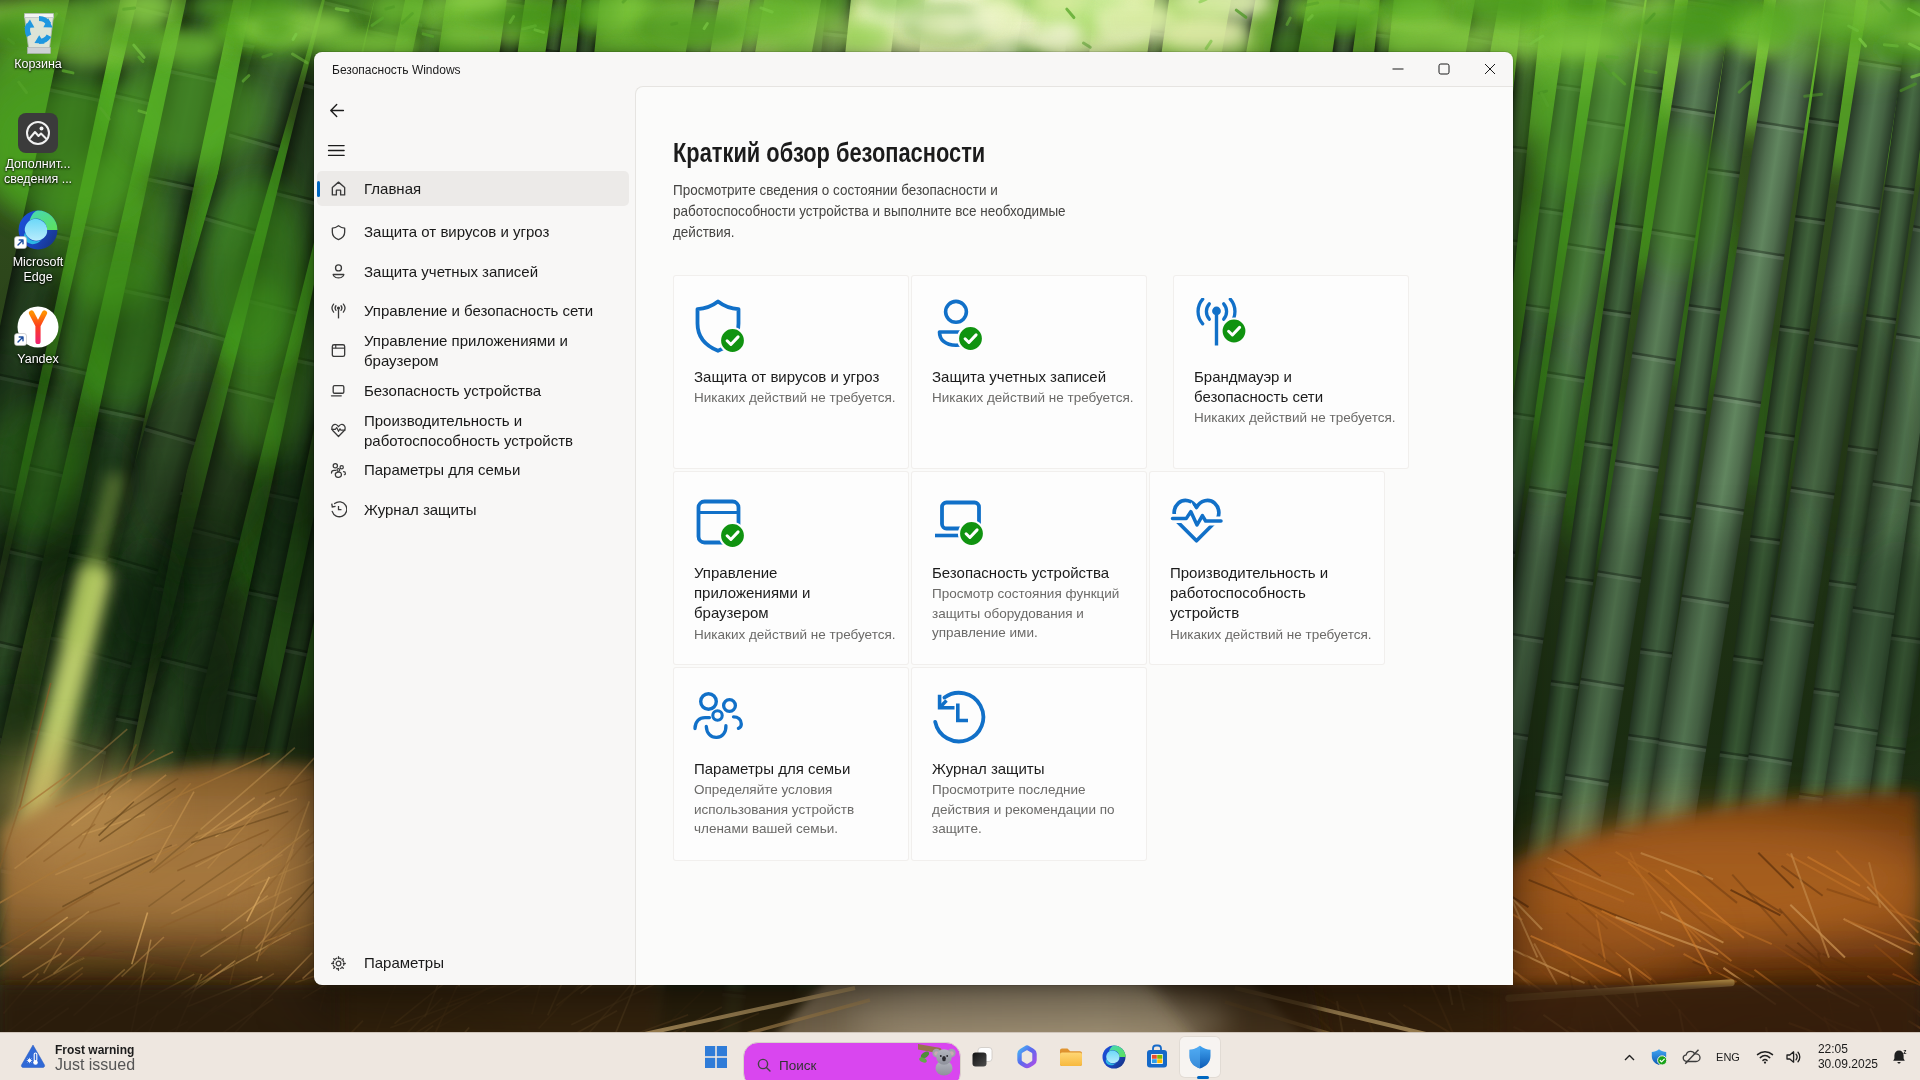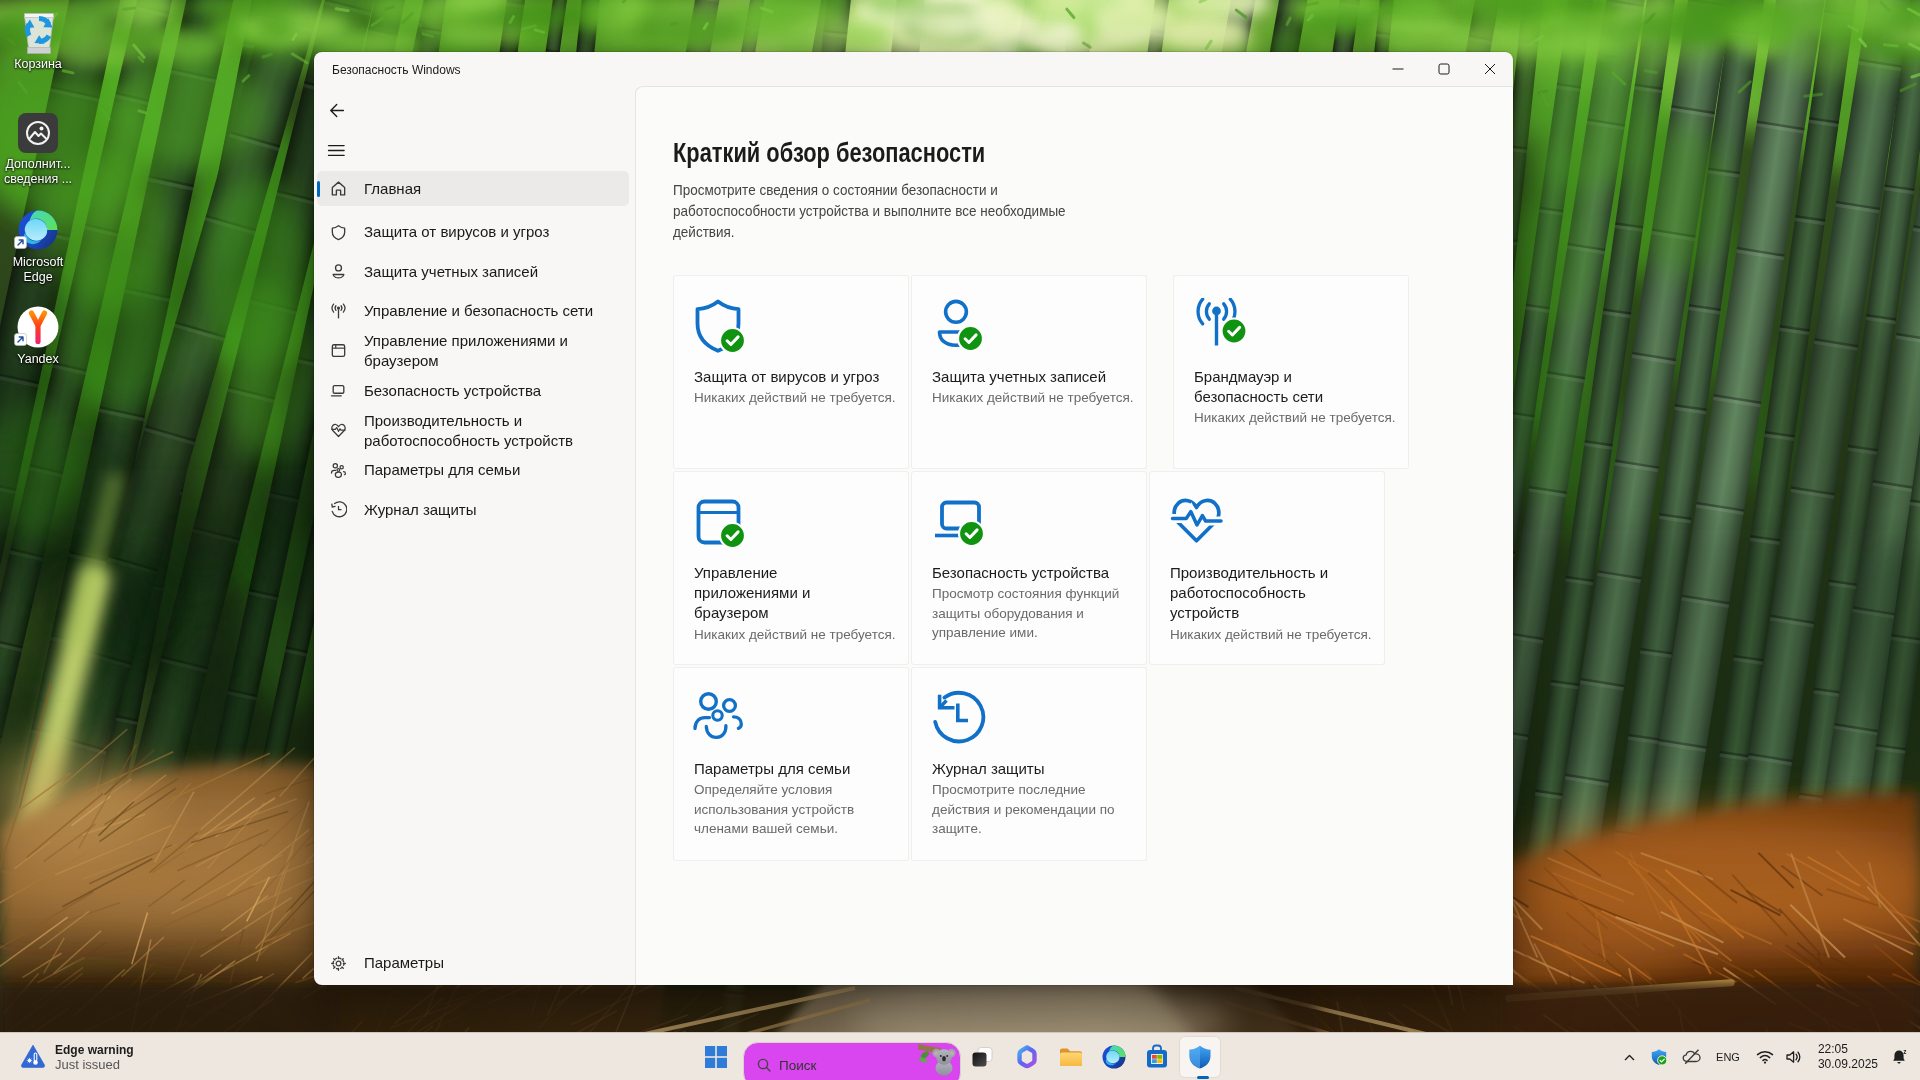--- a/index.html
+++ b/index.html
@@ -34,21 +34,21 @@
 .tile .txt { position:absolute; left:20px; top:91px; width:200px; }
 .tile .ttl { font-size:15px; line-height:20.2px; color:#1b1b1b; white-space:nowrap; }
 .tile .tsub { font-size:13.5px; line-height:19.3px; color:#6b6a68; margin-top:1px; white-space:nowrap; }
 
 
 #taskbar { position:absolute; left:0; top:1032px; width:1920px; height:48px; background:#eee7e0;
   border-top:1px solid rgba(120,100,80,.25); }
 #weather { position:absolute; left:12px; top:0; height:48px; display:flex; align-items:center; padding:0 8px; }
 #weather .wt { margin-left:9px; }
 #weather .wt1 { font-size:12px; color:#1c1c1c; font-weight:700; line-height:15px; }
-#weather .wt2 { font-size:13px; color:#555; line-height:14px; }
+#weather .wt2 { font-size:16px; color:#555; line-height:14px; }
 .tbtn { position:absolute; top:4px; width:40px; height:40px; display:flex; align-items:center; justify-content:center; border-radius:5px; }
 #search { position:absolute; left:743px; top:9px; width:218px; height:46px; background:#d946ef; border:1px solid #d9d2c9;
   border-radius:15px; display:flex; align-items:center; font-size:13.5px; color:#333; }
 #search .mag { margin:2px 8px 0 13px; }
 #search .ko { position:absolute; right:2px; top:-5px; }
 #tray { position:absolute; right:0; top:0; height:48px; display:flex; align-items:center; }
 .trico { display:flex; align-items:center; justify-content:center; }
 #clock { font-size:12px; color:#1b1b1b; line-height:15px; }
 </style></head>
 <body>
@@ -2276,21 +2276,21 @@
 <div id="taskbar">
   <div id="weather">
         <svg width="26" height="24" viewBox="0 0 26 24" style="">
           <path d="M13,1.5 L24.5,21.5 A1.8,1.8 0 0 1 23,24 L3,24 A1.8,1.8 0 0 1 1.5,21.5 Z" fill="#3069d6" stroke="#2b5dc0" stroke-width="0.5" stroke-linejoin="round" transform="translate(0,-1.5)"></path>
           <rect x="14.2" y="8" width="2.6" height="8" rx="1.3" fill="none" stroke="#fff" stroke-width="1.1"></rect>
           <circle cx="15.5" cy="17.5" r="2.3" fill="#fff"></circle>
           <circle cx="9.5" cy="15.5" r="1.5" fill="#fff"></circle>
           <path d="M9.5,12.8 L9.5,18.2 M6.8,15.5 L12.2,15.5 M7.6,13.6 L11.4,17.4 M7.6,17.4 L11.4,13.6" stroke="#fff" stroke-width="0.7"></path>
         </svg>
         <div class="wt">
-          <div class="wt1">Edge warning</div>
+          <div class="wt1">Frost warning</div>
           <div class="wt2">Just issued</div>
         </div>
       </div>
   <div class="tbtn" style="left:696px;">
         <svg width="22" height="22" viewBox="0 0 22 22" style="">
           <rect x="0" y="0" width="10.2" height="10.2" fill="#2f7cd8"></rect>
           <rect x="11.8" y="0" width="10.2" height="10.2" fill="#2f7cd8"></rect>
           <rect x="0" y="11.8" width="10.2" height="10.2" fill="#2f7cd8"></rect>
           <rect x="11.8" y="11.8" width="10.2" height="10.2" fill="#2f7cd8"></rect>
         </svg>

